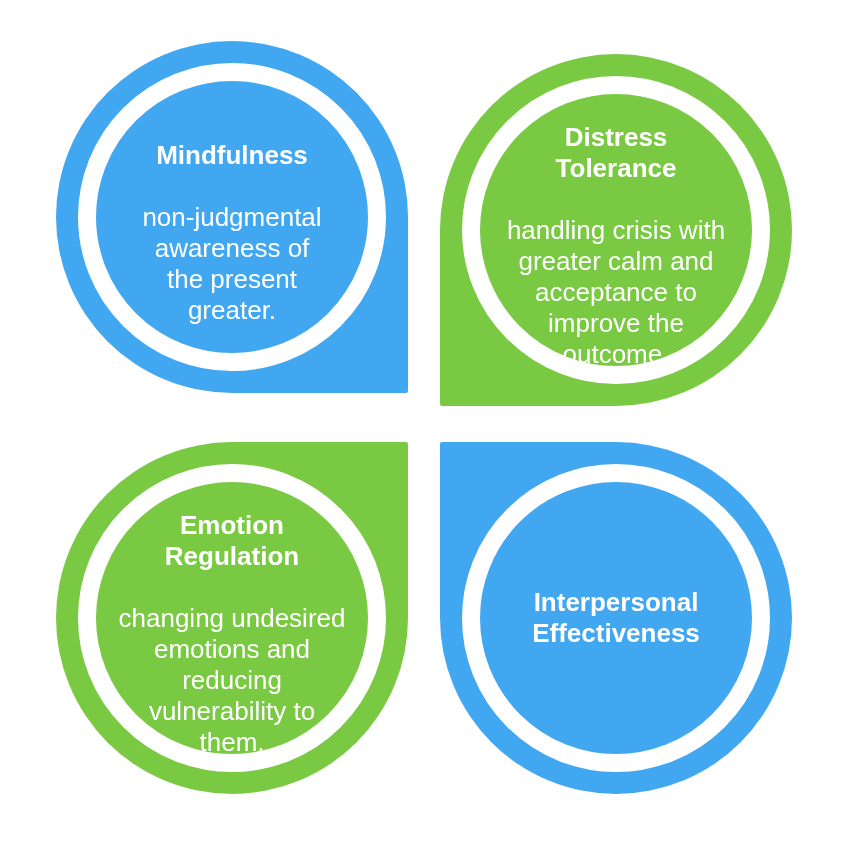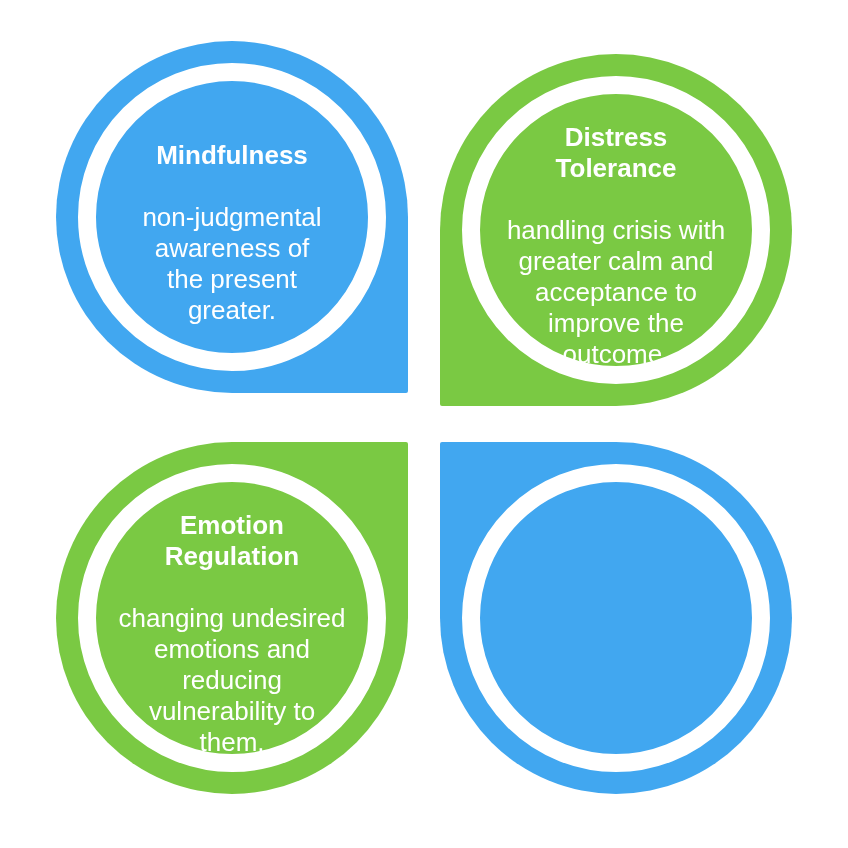--- a/index.html
+++ b/index.html
@@ -99,18 +99,19 @@
 reducing
 vulnerability to
 them.</span>
       </div>
     </div>
   </div>
 
   <div class="quadrant pos-bottom-right" style="--qc: var(--color-blue);">
     <div class="inner-circle">
       <div class="circle-text">
-        <br>
+        <span class="circle-title">Interpersonal
+Effectiveness</span><br>
       </div>
     </div>
   </div>
 
 </div>
 
 </body></html>

